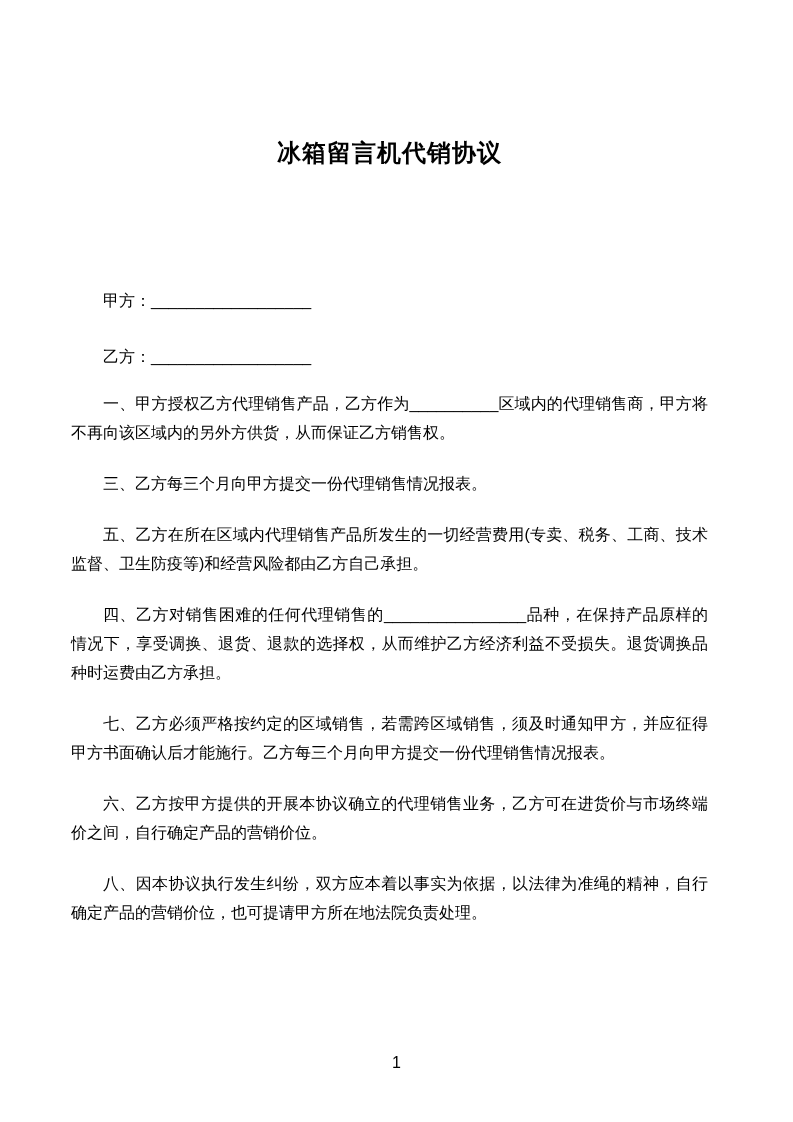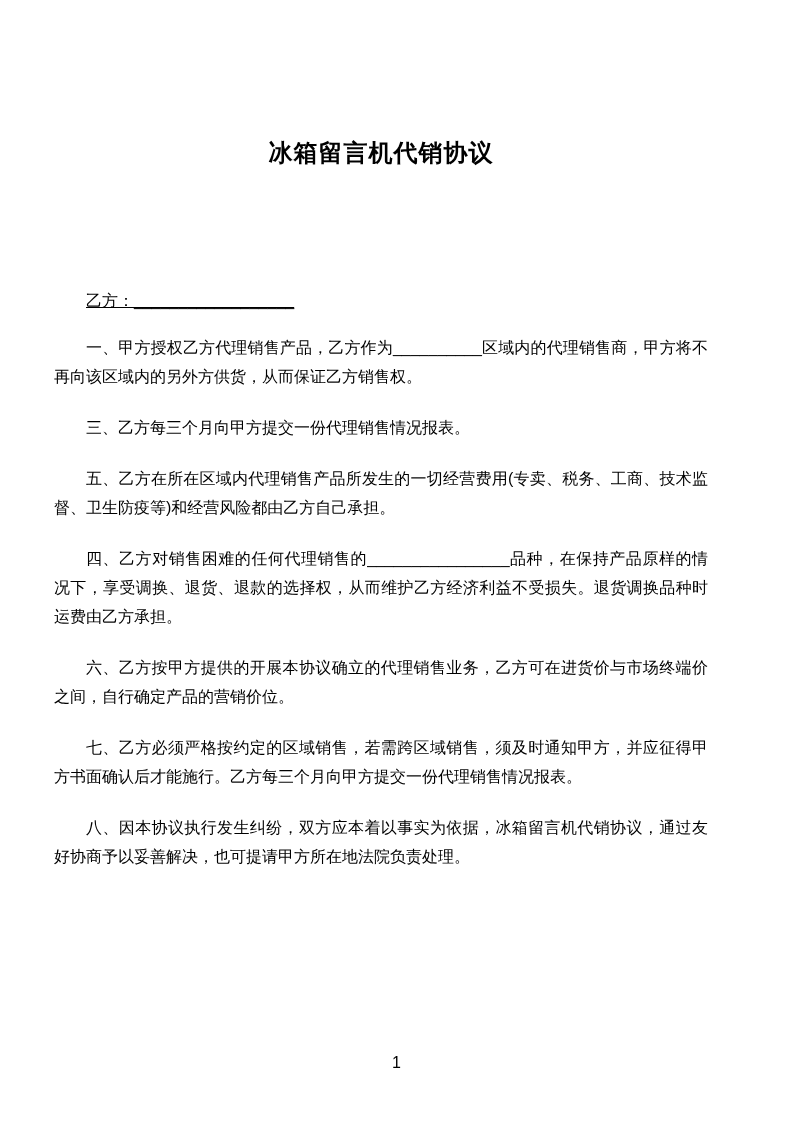--- a/index.html
+++ b/index.html
@@ -13,38 +13,37 @@
     height: 1122px;
     margin: 0 auto;
     background: #ffffff;
     color: #000000;
     font-family: "Liberation Sans", sans-serif;
     font-size: 16px;
     line-height: 29px;
     overflow: hidden;
   }
   .content {
-    padding: 133px 85px 0 54px;
+    padding: 133px 85px 0 71px;
   }
   .doc-title {
     margin: 0 0 113px 0;
     font-size: 24px;
     line-height: 40px;
     font-weight: bold;
     text-align: center;
     letter-spacing: 1px;
   }
   .party-line {
     margin: 0 0 27px 0;
     text-indent: 32px;
     white-space: pre;
   }
   .party-line.last {
     margin-bottom: 4px;
-    text-decoration: underline;
   }
   .clauses {
     margin-top: 18px;
   }
   .clause {
     margin: 0 0 22px 0;
     text-indent: 32px;
     text-align: justify;
     word-break: break-all;
   }
@@ -59,29 +58,30 @@
   }
 </style>
 </head>
 <body>
 
 <div class="page">
   <div class="content">
 
     <h1 class="doc-title">冰箱留言机代销协议</h1>
 
+    <p class="party-line">甲方：__________________</p>
 
     <p class="party-line last">乙方：__________________</p>
 
     <div class="clauses">
       <p class="clause">一、甲方授权乙方代理销售产品，乙方作为__________区域内的代理销售商，甲方将不再向该区域内的另外方供货，从而保证乙方销售权。</p>
       <p class="clause">三、乙方每三个月向甲方提交一份代理销售情况报表。</p>
       <p class="clause">五、乙方在所在区域内代理销售产品所发生的一切经营费用(专卖、税务、工商、技术监督、卫生防疫等)和经营风险都由乙方自己承担。</p>
       <p class="clause">四、乙方对销售困难的任何代理销售的________________品种，在保持产品原样的情况下，享受调换、退货、退款的选择权，从而维护乙方经济利益不受损失。退货调换品种时运费由乙方承担。</p>
+      <p class="clause">七、乙方必须严格按约定的区域销售，若需跨区域销售，须及时通知甲方，并应征得甲方书面确认后才能施行。乙方每三个月向甲方提交一份代理销售情况报表。</p>
       <p class="clause">六、乙方按甲方提供的开展本协议确立的代理销售业务，乙方可在进货价与市场终端价之间，自行确定产品的营销价位。</p>
-      <p class="clause">七、乙方必须严格按约定的区域销售，若需跨区域销售，须及时通知甲方，并应征得甲方书面确认后才能施行。乙方每三个月向甲方提交一份代理销售情况报表。</p>
-      <p class="clause">八、因本协议执行发生纠纷，双方应本着以事实为依据，冰箱留言机代销协议，通过友好协商予以妥善解决，也可提请甲方所在地法院负责处理。</p>
+      <p class="clause">八、因本协议执行发生纠纷，双方应本着以事实为依据，以法律为准绳的精神，自行确定产品的营销价位，也可提请甲方所在地法院负责处理。</p>
     </div>
 
   </div>
 
   <div class="page-number">1</div>
 </div>
 
 </body></html>

